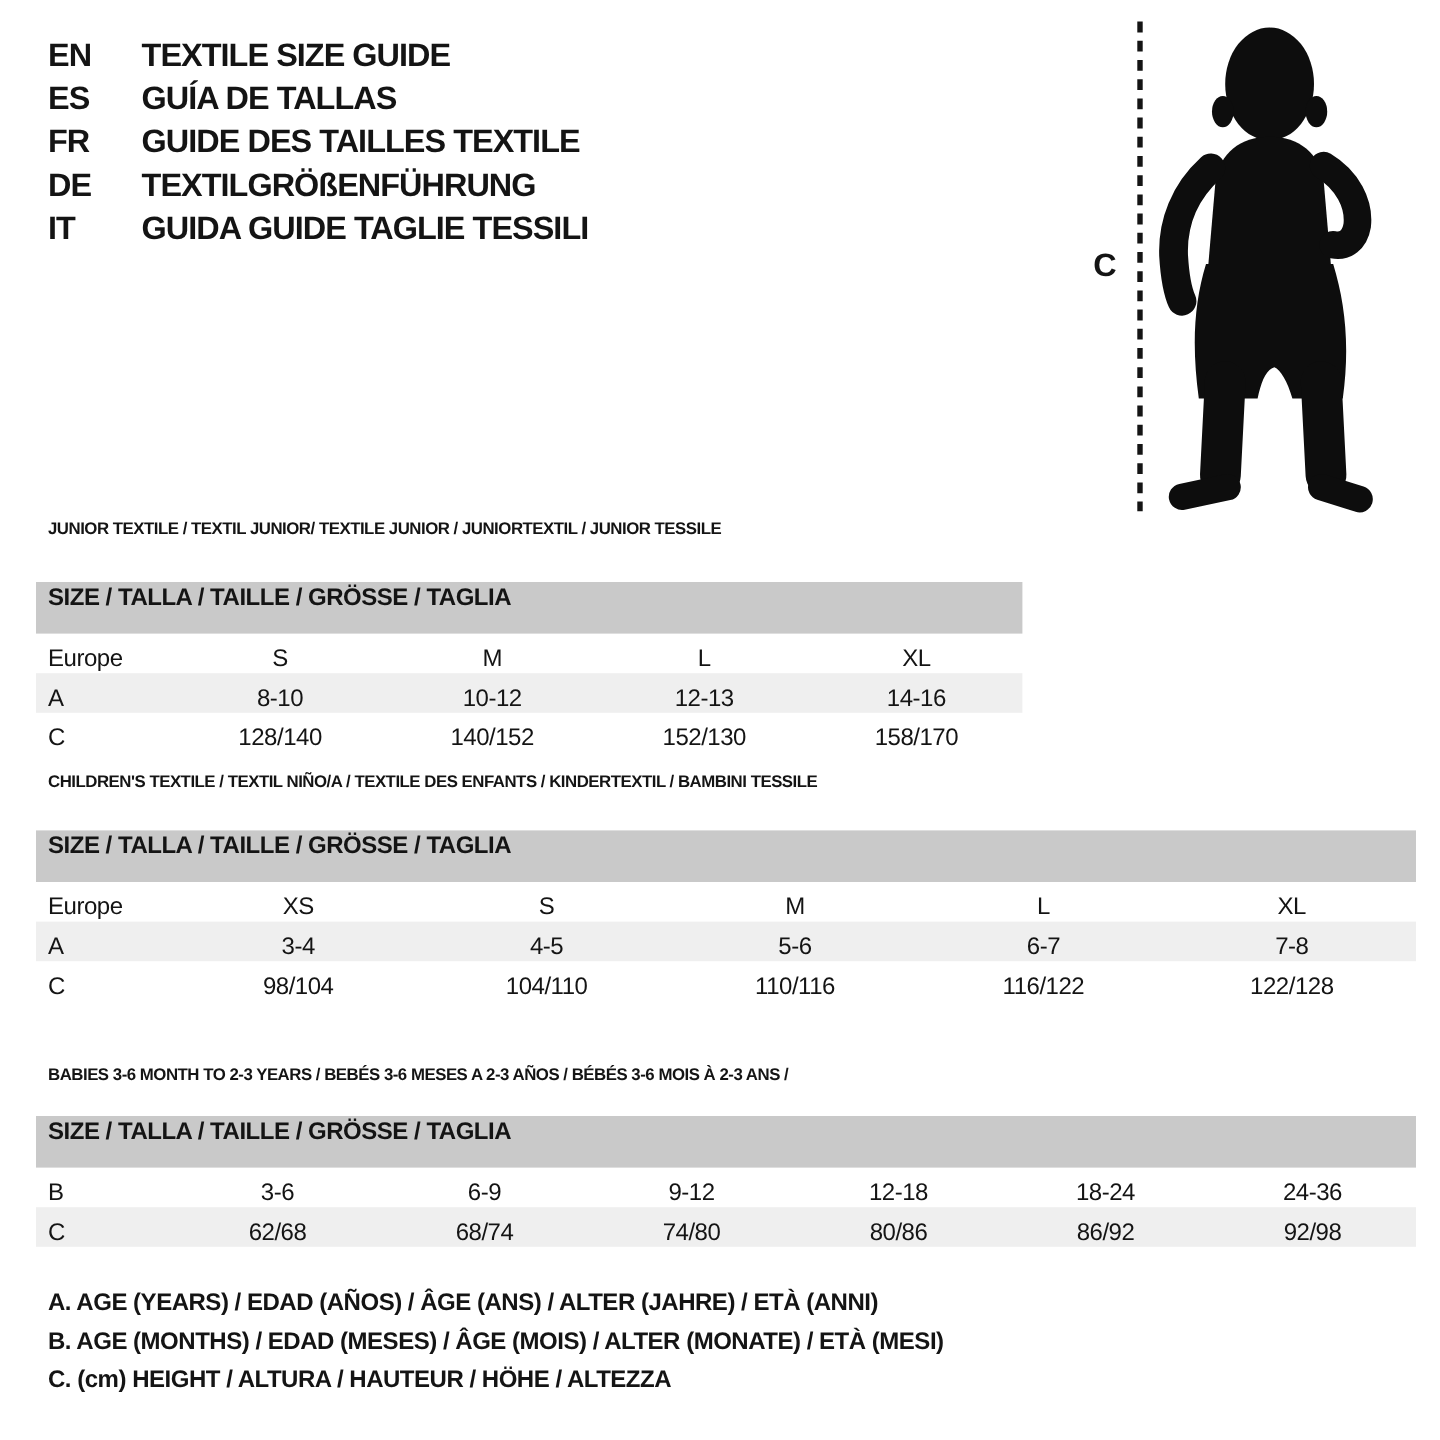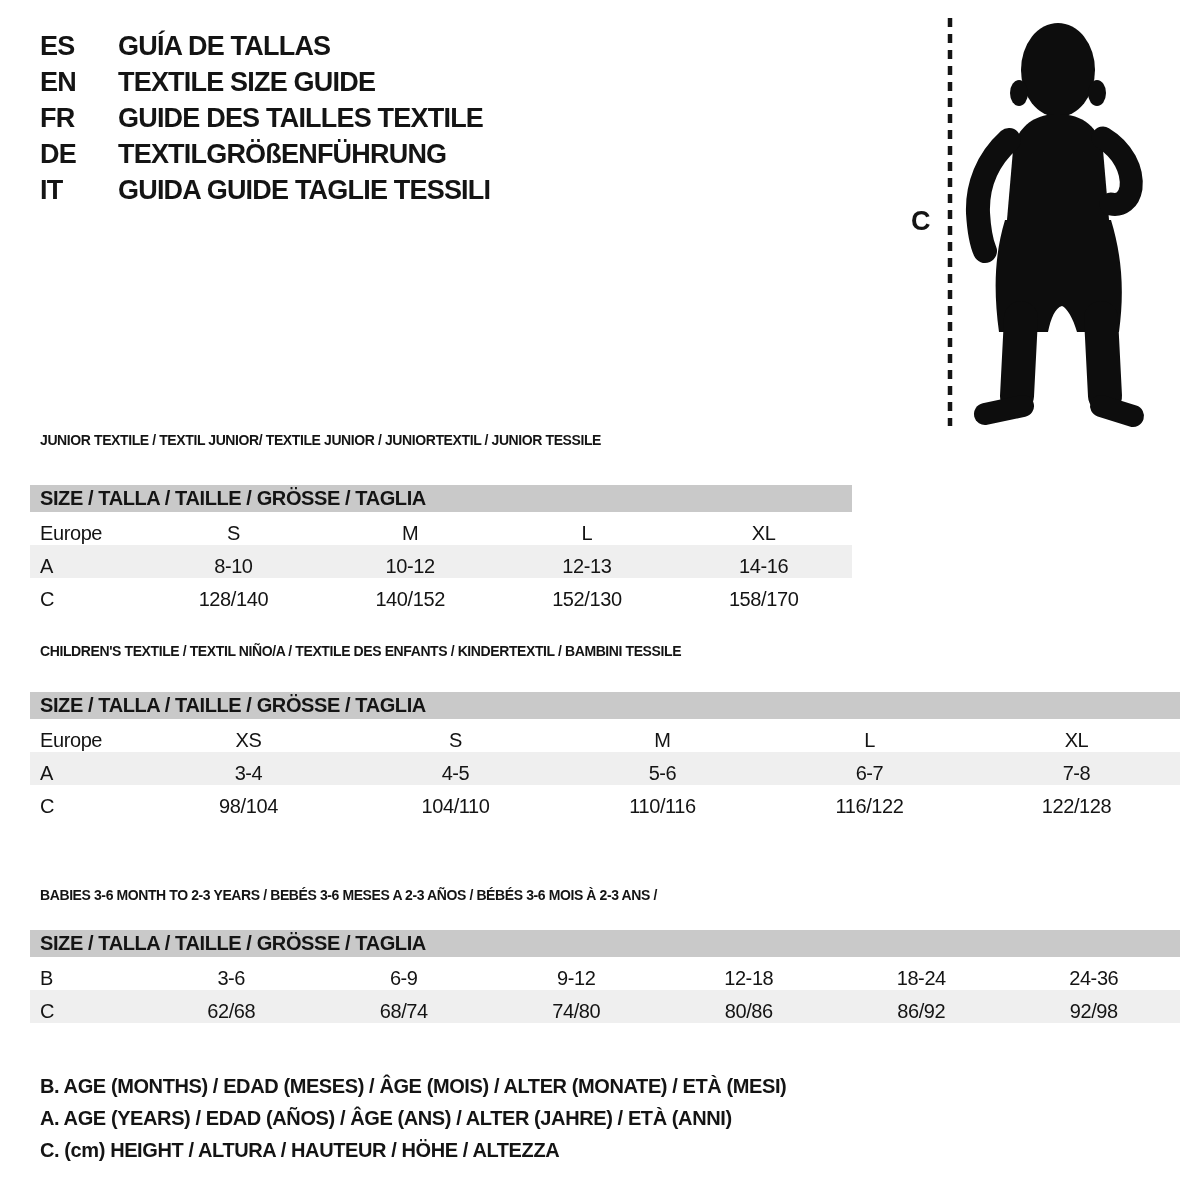--- a/index.html
+++ b/index.html
@@ -25,21 +25,21 @@
   .figure svg{position:absolute;left:0;top:0;}
   
   .section-title{
     position:absolute;left:40px;
     font-weight:bold;font-size:14px;letter-spacing:-0.4px;white-space:nowrap;
   }
   .section-title .line{line-height:32px;}
   
   .size-table{position:absolute;left:30px;}
   .size-bar{
-    height:27px;background:#c9c9c9;
+    height:43px;background:#c9c9c9;
     font-weight:bold;font-size:20px;line-height:27px;
     padding-left:10px;letter-spacing:-0.4px;
     box-sizing:border-box;
   }
   .t-row{display:flex;height:33px;align-items:flex-end;font-size:20px;letter-spacing:-0.4px;}
   .t-row.alt{background:#efefef;}
   .t-label{width:115px;padding-left:10px;box-sizing:border-box;}
   .t-cell{flex:1;text-align:center;}
   
   .legend{position:absolute;left:40px;top:1070px;}
@@ -48,26 +48,26 @@
     letter-spacing:-0.4px;white-space:nowrap;
   }
 </style>
 </head>
 <body>
 
 <div class="canvas">
 
   <div class="lang-block">
     <div class="lang-row">
+      <span class="lang-code">EN</span>
+      <span class="lang-title">TEXTILE SIZE GUIDE</span>
+    </div>
+    <div class="lang-row">
       <span class="lang-code">ES</span>
       <span class="lang-title">GUÍA DE TALLAS</span>
-    </div>
-    <div class="lang-row">
-      <span class="lang-code">EN</span>
-      <span class="lang-title">TEXTILE SIZE GUIDE</span>
     </div>
     <div class="lang-row">
       <span class="lang-code">FR</span>
       <span class="lang-title">GUIDE DES TAILLES TEXTILE</span>
     </div>
     <div class="lang-row">
       <span class="lang-code">DE</span>
       <span class="lang-title">TEXTILGRÖßENFÜHRUNG</span>
     </div>
     <div class="lang-row">
@@ -179,18 +179,18 @@
       <span class="t-cell">62/68</span>
       <span class="t-cell">68/74</span>
       <span class="t-cell">74/80</span>
       <span class="t-cell">80/86</span>
       <span class="t-cell">86/92</span>
       <span class="t-cell">92/98</span>
     </div>
   </div>
 
   <div class="legend">
+    <div class="line">A. AGE (YEARS) / EDAD (AÑOS) / ÂGE (ANS) / ALTER (JAHRE) / ETÀ (ANNI)</div>
     <div class="line">B. AGE (MONTHS) / EDAD (MESES) / ÂGE (MOIS) / ALTER (MONATE) / ETÀ (MESI)</div>
-    <div class="line">A. AGE (YEARS) / EDAD (AÑOS) / ÂGE (ANS) / ALTER (JAHRE) / ETÀ (ANNI)</div>
     <div class="line">C. (cm) HEIGHT / ALTURA / HAUTEUR / HÖHE / ALTEZZA</div>
   </div>
 
 </div>
 
 </body></html>

